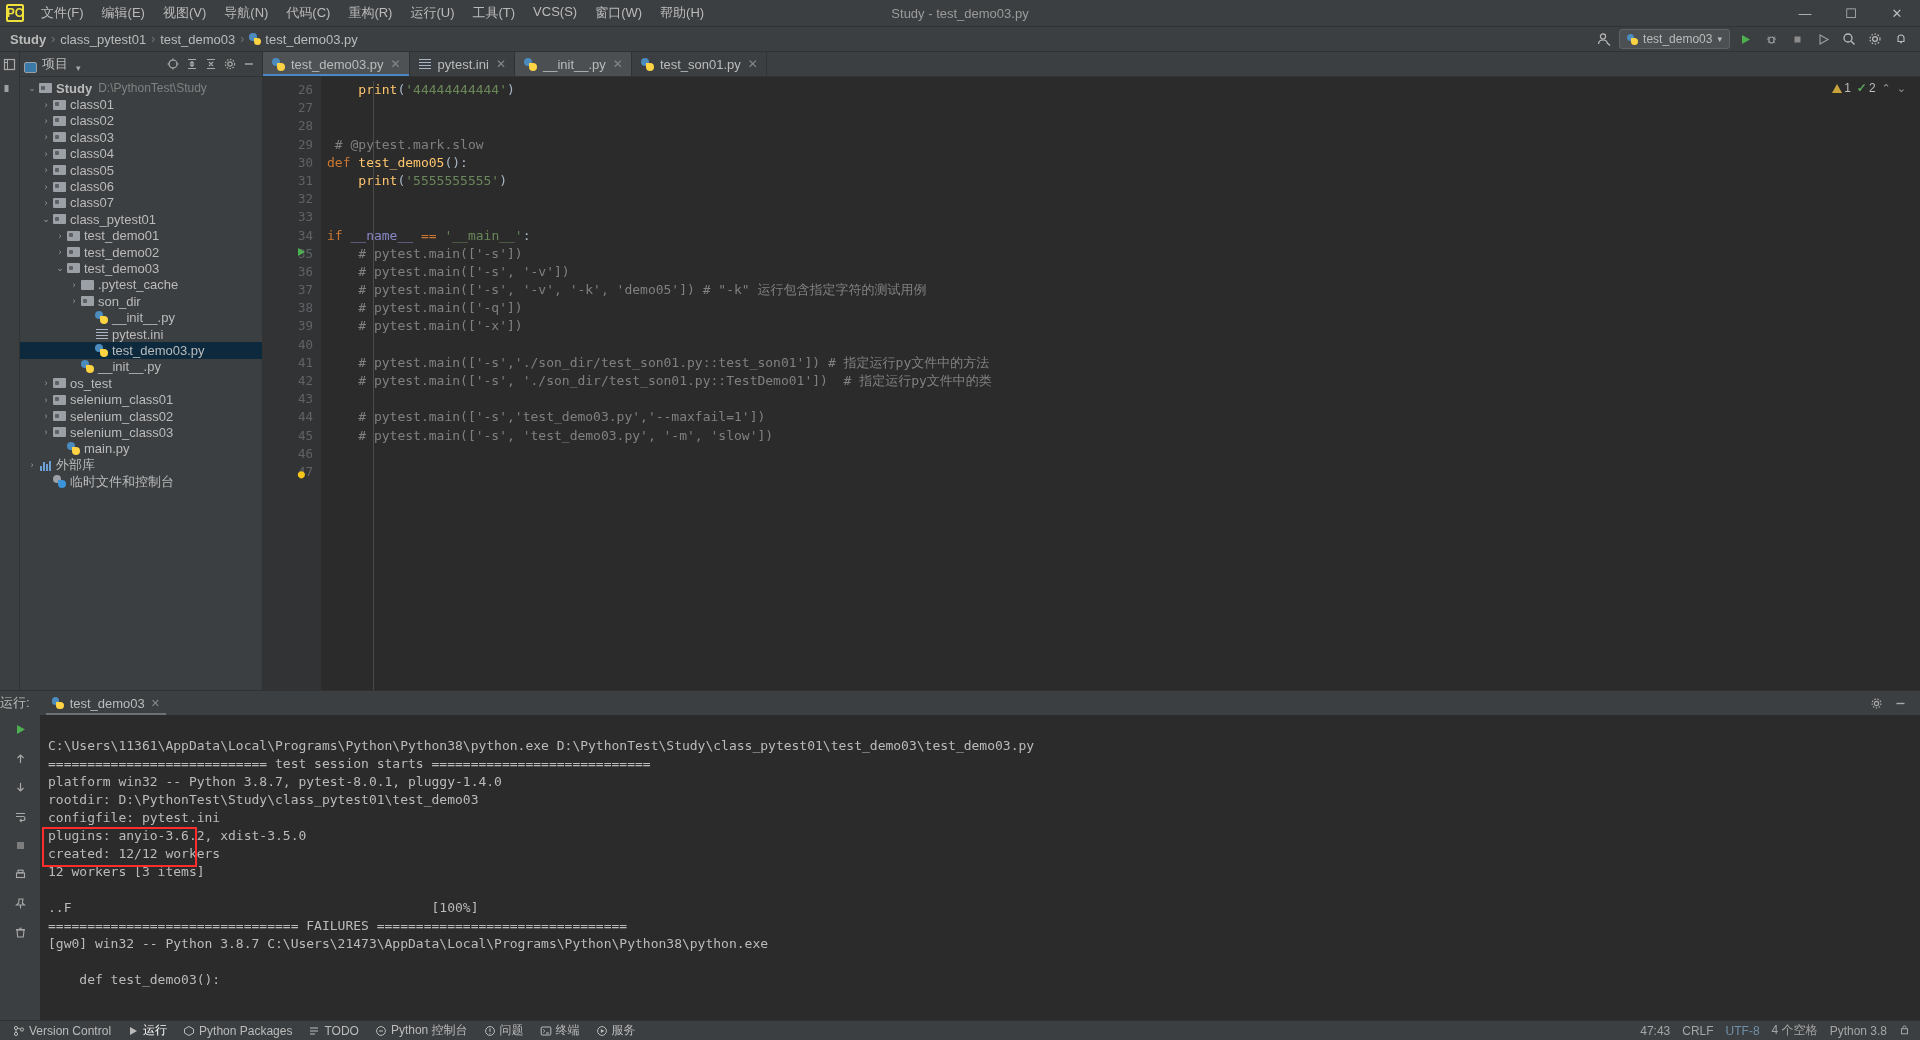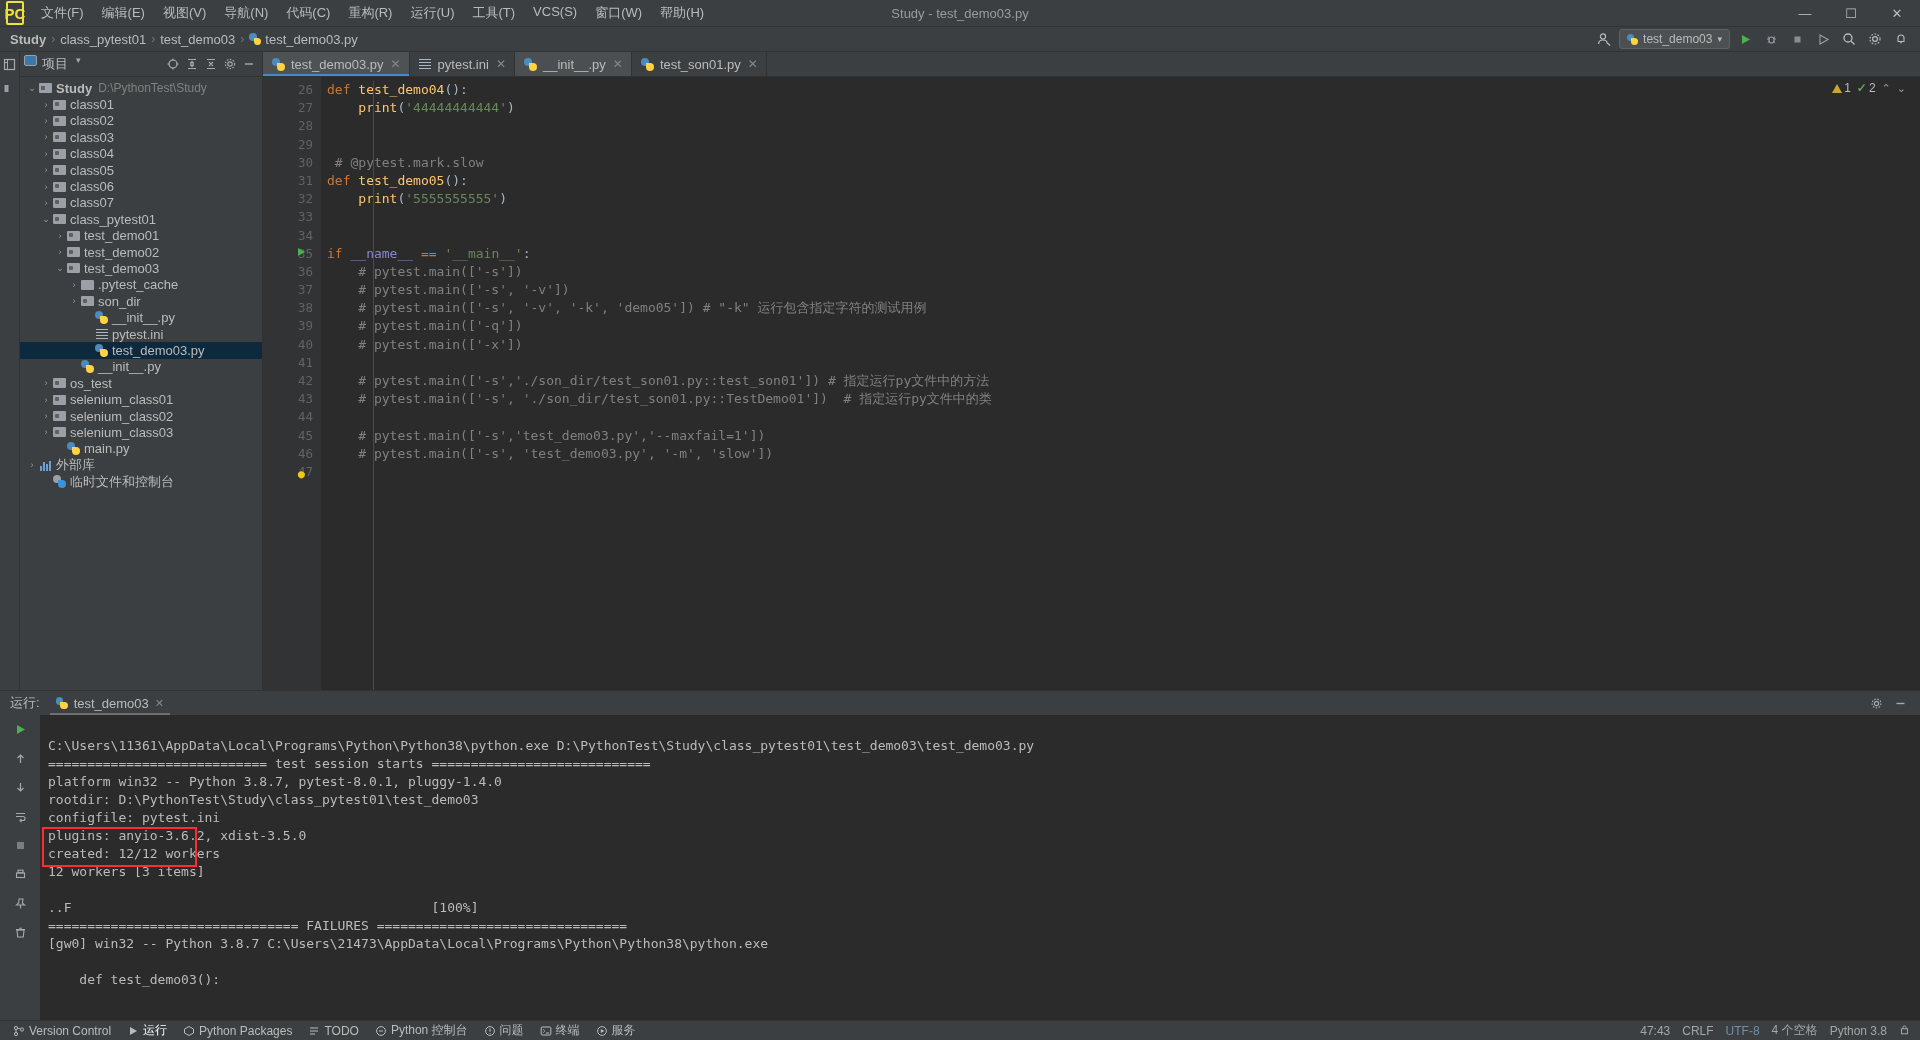--- a/index.html
+++ b/index.html
@@ -11,22 +11,22 @@
     color:#bbbbbb;
     -webkit-font-smoothing:antialiased;
   }
 
   
   #titlebar {
     height:27px; background:#3c3f41; display:flex; align-items:center;
     border-bottom:1px solid #323232; position:relative;
   }
   #app-logo {
-    width:18px;height:24px;margin:0 8px 0 6px;border:2px solid #f0e03a;
-    border-radius:2px;background:#3c3f41;color:#f0e03a;font-size:15px;
+    width:18px;height:18px;margin:0 8px 0 6px;border:2px solid #f0e03a;
+    border-radius:2px;background:#3c3f41;color:#f0e03a;font-size:12px;
     font-weight:bold;display:flex;align-items:center;justify-content:center;
   }
   .menu-item { padding:20px 9px; font-size:13px; color:#bbbbbb; cursor:default; white-space:nowrap;}
   #win-title { position:absolute; left:50%; transform:translateX(-50%); font-size:13px; color:#9b9b9b; }
   #win-controls { margin-left:auto; display:flex; }
   .wbtn { width:46px; height:27px; display:flex; align-items:center; justify-content:center; color:#bbb; font-size:13px;}
 
   
   #navbar {
     height:25px; background:#3c3f41; display:flex; align-items:center;
@@ -57,21 +57,21 @@
 
   
   #project {
     width:243px; background:#3c3f41; display:flex; flex-direction:column;
     border-right:1px solid #323232;
   }
   #project-head {
     height:25px; display:flex; align-items:center; padding:0 4px; gap:4px;
     border-bottom:1px solid #323232;
   }
-  #project-title { font-size:13px; color:#bbbbbb; display:flex; align-items:flex-start; gap:5px; }
+  #project-title { font-size:13px; color:#bbbbbb; display:flex; align-items:flex-end; gap:5px; }
   .proj-tool { width:18px;height:18px;display:flex;align-items:center;justify-content:center;color:#a9a9a9;font-size:13px;}
   #tree { flex:1; overflow:hidden; padding-top:3px; font-size:13px;}
   .row { height:16.4px; display:flex; align-items:center; white-space:nowrap; cursor:default;}
   .row.sel { background:#0d293e; }
   .arrow { width:12px; text-align:center; color:#9a9a9a; font-size:9px; flex:none;}
   .tico { width:15px; display:flex; align-items:center; justify-content:center; flex:none; margin-right:3px;}
   .lbl { color:#bbbbbb; }
   .lbl.bold { font-weight:bold; }
   .path-note { color:#808080; margin-left:6px; font-size:12px; }
 
@@ -134,21 +134,21 @@
   .chk-ok{color:#5aa85a;font-weight:bold;}
 
   #status-strip {
     height:22px; background:#3c3f41; border-top:1px solid #323232;
     display:flex; align-items:center; padding-left:12px;
     font-family:"DejaVu Sans Mono", monospace; font-size:12px; color:#a5a5a5;
   }
 
   
   #runpanel { height:330px; background:#3c3f41; display:flex; flex-direction:column; border-top:1px solid #323232;}
-  #run-head { height:24px; display:flex; align-items:center; padding-left:10px; gap:10px; }
+  #run-head { height:24px; display:flex; align-items:center; gap:16px; }
   #run-head-label { font-size:13px; color:#bbbbbb; }
   .run-tab { display:flex;align-items:center;gap:6px;font-size:13px;color:#bbbbbb;padding:0 6px;position:relative;height:24px;}
   .run-tab.active:after{content:"";position:absolute;left:0;right:0;bottom:0;height:2px;background:#6e7174;}
   #run-head-right{margin-left:auto;display:flex;align-items:center;gap:4px;padding-right:10px;}
   #run-body { flex:1; display:flex; min-height:0; }
   #run-rail {
     width:40px; flex:none; background:#3c3f41; display:flex; flex-direction:column;
     align-items:center; padding-top:5px; gap:11px;
   }
   .rr { width:20px;height:18px;display:flex;align-items:center;justify-content:center;color:#a9a9a9;font-size:13px;}
@@ -612,21 +612,20 @@
           <div class="gl">41</div>
           <div class="gl">42</div>
           <div class="gl">43</div>
           <div class="gl">44</div>
           <div class="gl">45</div>
           <div class="gl">46<span class="gutter-fold">⊖</span></div>
           <div class="gl">47<span class="gutter-fold">⊖</span><span class="bulb">●</span></div>
         </div>
       <div id="codearea">
         <div id="fold-line" style="left: 52px; top: 4px; bottom: 0px;"></div>
-      <div class="cl"><span class="kw">def</span> <span class="fn">test_demo04</span>():</div>
           <div class="cl">    <span class="fn">print</span>(<span class="str">'44444444444'</span>)</div>
           <div class="cl"></div>
           <div class="cl"></div>
           <div class="cl"><span class="cm"> # @pytest.mark.slow</span></div>
           <div class="cl"><span class="kw">def</span> <span class="fn">test_demo05</span>():</div>
           <div class="cl">    <span class="fn">print</span>(<span class="str">'5555555555'</span>)</div>
           <div class="cl"></div>
           <div class="cl"></div>
           <div class="cl"><span class="kw">if</span> <span class="bi">__name__</span> <span class="kw">==</span> <span class="str">'__main__'</span>:</div>
           <div class="cl"><span class="cm">    # pytest.main(['-s'])</span></div>

